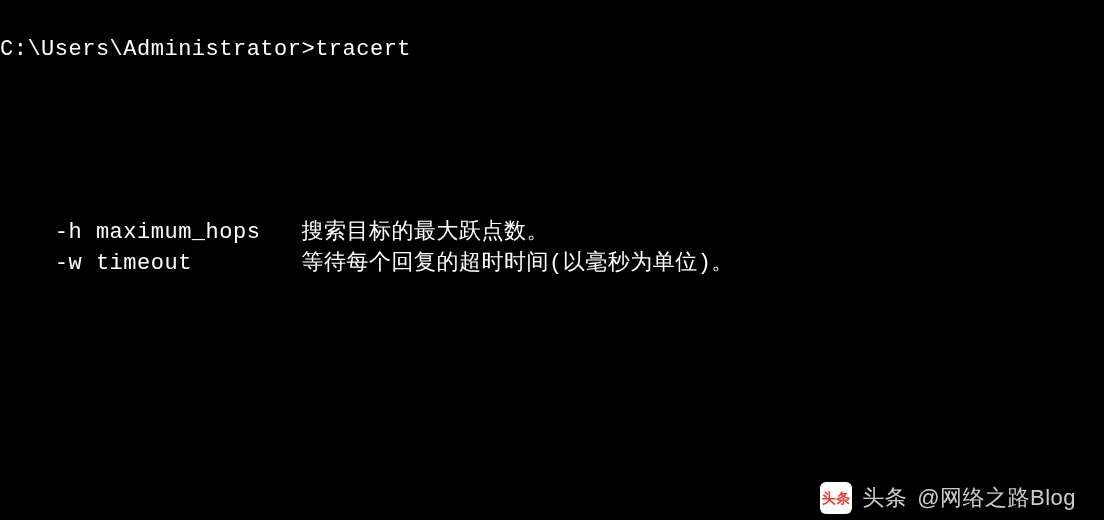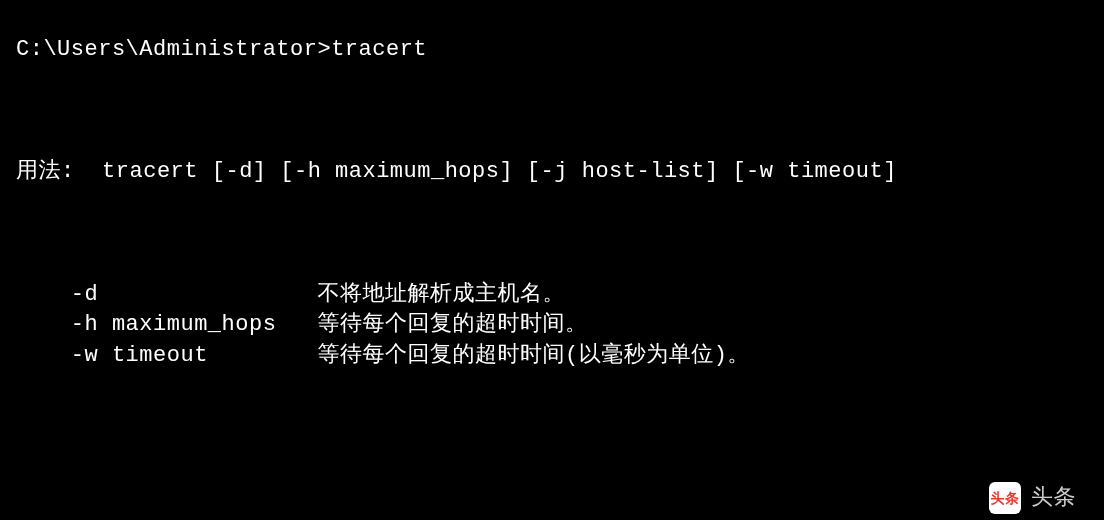--- a/index.html
+++ b/index.html
@@ -18,27 +18,27 @@
       overflow: hidden;
       position: relative;
       padding: 4px 0;
       letter-spacing: 0.5px;
     }
     .terminal {
       white-space: pre;
     }
     .line {
       min-height: 30px;
-      margin-left: 16px;
     }
     .watermark {
       position: absolute;
       bottom: 6px;
       right: 28px;
       display: flex;
+      align-items: center;
       gap: 10px;
       font-family: "Microsoft YaHei", sans-serif;
       font-size: 22px;
       color: rgba(255,255,255,0.8);
       padding-left: 24px;
     }
     .watermark-icon {
       width: 32px;
       height: 32px;
       background: #ffffff;
@@ -54,23 +54,23 @@
     .blank {
       height: 30px;
     }
   </style>
 </head>
 <body>
 
 <div class="terminal">
 <div class="line"><span>C:\Users\Administrator&gt;</span><span>tracert</span></div>
 <div class="blank"></div>
-<div class="line"><span>用法:</span><span>  tracert [-d] [-h maximum_hops] [-j host-list] [-w timeout]</span></div>
 <div class="blank"></div>
-<div id="options-container"><div class="line">    <span>-d                </span><span>不将地址解析成主机名。</span></div><div class="line">    <span>-h maximum_hops   </span><span>等待每个回复的超时时间。</span></div><div class="line">    <span>-w timeout        </span><span>等待每个回复的超时时间(以毫秒为单位)。</span></div></div>
+<div id="options-container"><div class="line">    <span>-h maximum_hops   </span><span>搜索目标的最大跃点数。</span></div><div class="line">    <span>-w timeout        </span><span>等待每个回复的超时时间(以毫秒为单位)。</span></div></div>
 
 
 </div>
 
 <div class="watermark">
   <div class="watermark-icon">头条</div>
   <span>头条</span>
+  <span>@网络之路Blog</span>
 </div>
 
 </body></html>

